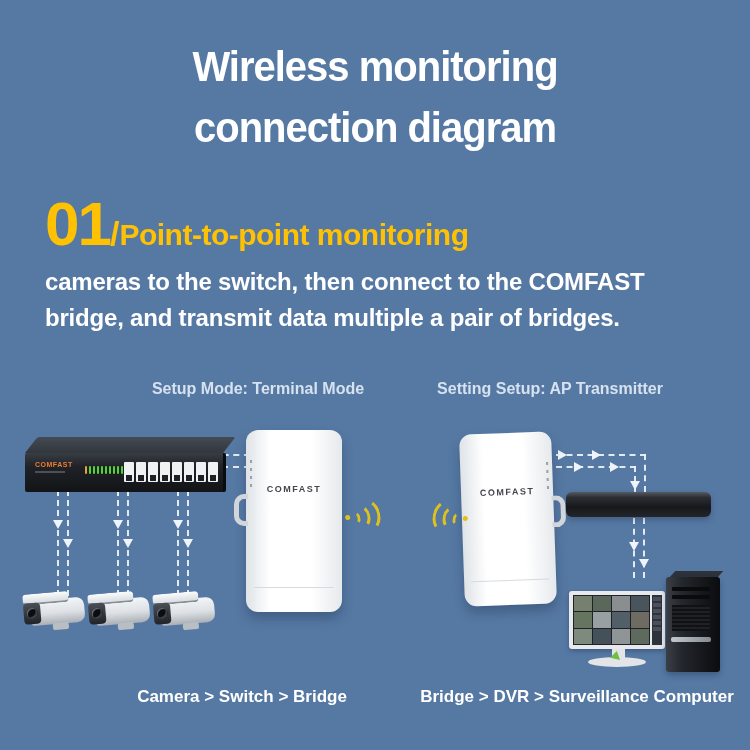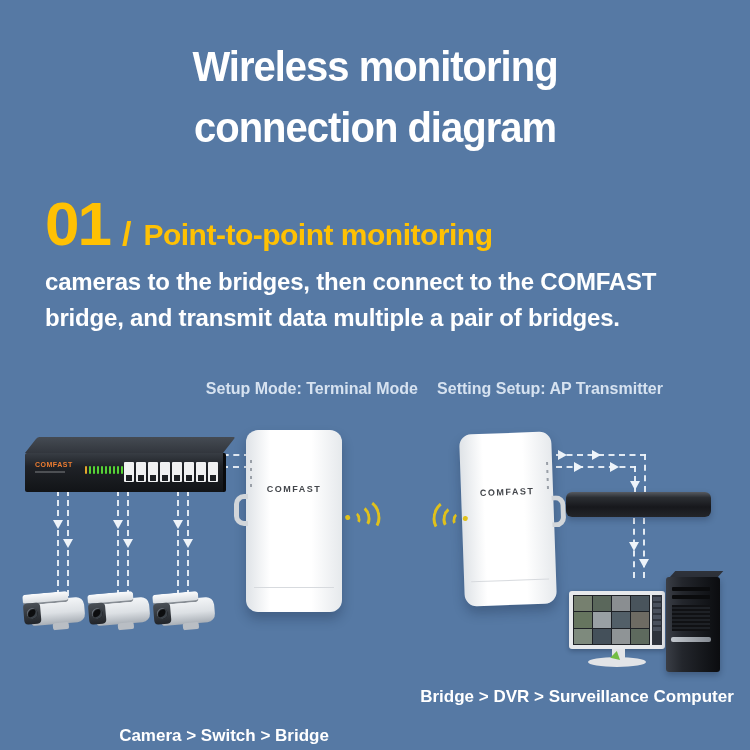--- a/index.html
+++ b/index.html
@@ -3,35 +3,35 @@
 <meta charset="utf-8">
 <style>
   html,body{margin:0;padding:0;background:#36517a;}
   .stage{position:relative;width:750px;height:750px;overflow:hidden;
          background:#5679A4;font-family:"Liberation Sans",sans-serif;}
   
   .title{position:absolute;top:36px;left:0;width:750px;text-align:center;
          color:#fff;font-weight:bold;font-size:40px;line-height:56px;letter-spacing:-1px;
          transform:scaleY(1.08);transform-origin:top center;}
   
-  .section-row{position:absolute;left:45px;top:188px;display:flex;align-items:baseline;gap:12px;color:#FFC103;}
+  .section-row{position:absolute;left:45px;top:188px;display:flex;align-items:baseline;color:#FFC103;}
   .section-num{font-size:62px;font-weight:bold;letter-spacing:-2px;}
   .section-slash{font-size:34px;font-weight:bold;}
   .section-heading{font-size:30px;font-weight:bold;letter-spacing:-0.5px;}
   
   .desc{position:absolute;left:45px;top:264px;width:680px;color:#fff;
         font-size:24px;line-height:36px;font-weight:bold;letter-spacing:-0.2px;}
   
   .mode-label{position:absolute;top:380px;width:320px;text-align:center;
               color:#D6E2F0;font-size:16px;font-weight:bold;}
-  .mode-left{left:98px;text-align:right;}
+  .mode-left{left:98px;}
   .mode-right{left:390px;}
   
   .caption{position:absolute;top:687px;text-align:center;color:#fff;font-size:17px;font-weight:bold;}
-  .caption-left{left:74px;width:300px;margin-top:39px;}
+  .caption-left{left:92px;width:300px;}
   .caption-right{left:417px;width:320px;}
 
   
   .vline{position:absolute;width:0;border-left:2px dashed rgba(238,244,250,.92);z-index:1;}
   .hline{position:absolute;height:0;border-top:2px dashed rgba(238,244,250,.92);z-index:1;}
   .arr{position:absolute;width:0;height:0;z-index:1;}
   .arr-down{border-left:5px solid transparent;border-right:5px solid transparent;border-top:9px solid #EEF4FA;}
   .arr-left{border-top:5px solid transparent;border-bottom:5px solid transparent;border-right:9px solid #EEF4FA;}
   .arr-right{border-top:5px solid transparent;border-bottom:5px solid transparent;border-left:9px solid #EEF4FA;}
 
@@ -135,21 +135,21 @@
     <div>connection diagram</div>
   </div>
 
   <div class="section-row">
     <span class="section-num">01</span>
     <span class="section-slash">/</span>
     <span class="section-heading">Point-to-point monitoring</span>
   </div>
 
   <div class="desc">
-    <div>cameras to the bridges, then connect to the COMFAST</div>
+    <div>cameras to the switch, then connect to the COMFAST</div>
     <div>bridge, and transmit data multiple a pair of bridges.</div>
   </div>
 
   <div class="mode-label mode-left">Setup Mode: Terminal Mode</div>
   <div class="mode-label mode-right">Setting Setup: AP Transmitter</div>
 
   <div class="vline" style="left:57px;top:490px;height:116px;"></div>
   <div class="vline" style="left:67px;top:490px;height:116px;"></div>
   <div class="vline" style="left:117px;top:490px;height:116px;"></div>
   <div class="vline" style="left:127px;top:490px;height:116px;"></div>

